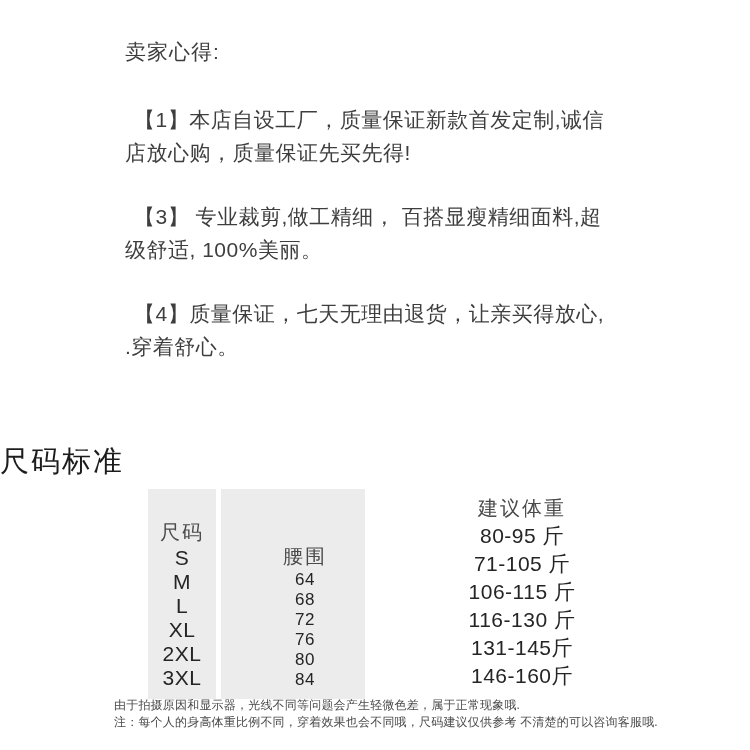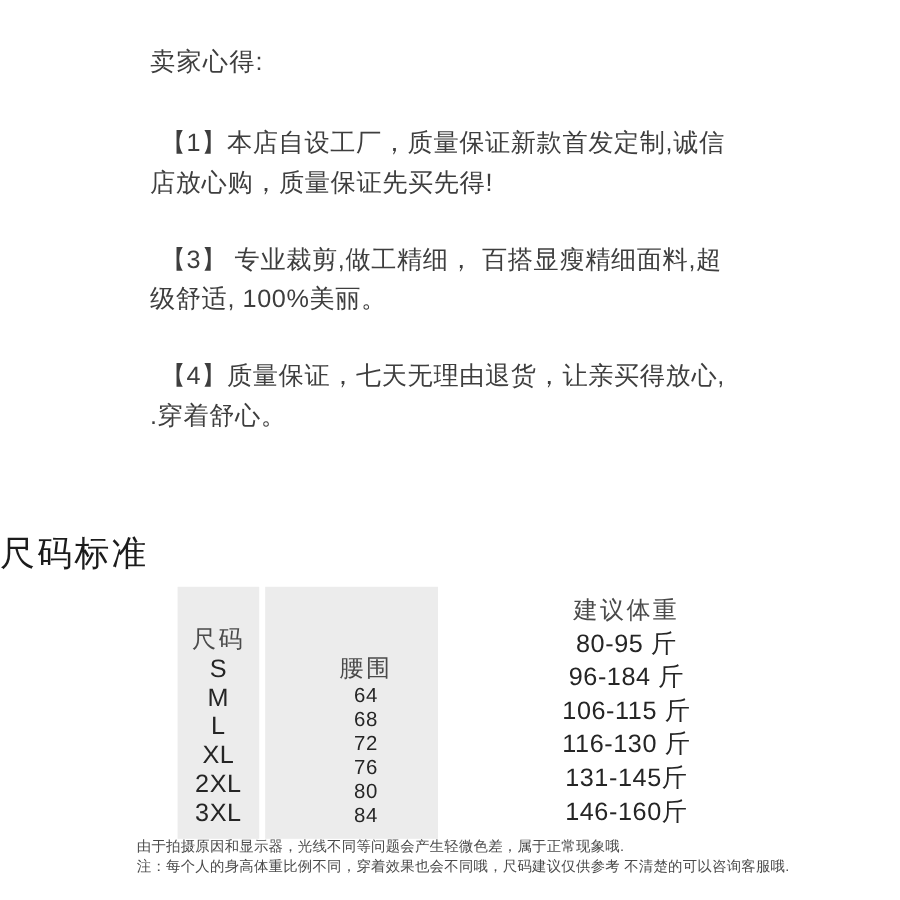--- a/index.html
+++ b/index.html
@@ -90,21 +90,21 @@
         <div class="td">68</div>
         <div class="td">72</div>
         <div class="td">76</div>
         <div class="td">80</div>
         <div class="td">84</div>
       </div>
 
       <div class="col col-weight">
         <div class="th">建议体重</div>
         <div class="td">80-95 斤</div>
-        <div class="td">96-184 斤</div>
+        <div class="td">71-105 斤</div>
         <div class="td">106-115 斤</div>
         <div class="td">116-130 斤</div>
         <div class="td">131-145斤</div>
         <div class="td">146-160斤</div>
       </div>
     </div>
   </section>
 
   <div class="footnote">
     <div>由于拍摄原因和显示器，光线不同等问题会产生轻微色差，属于正常现象哦.</div>

